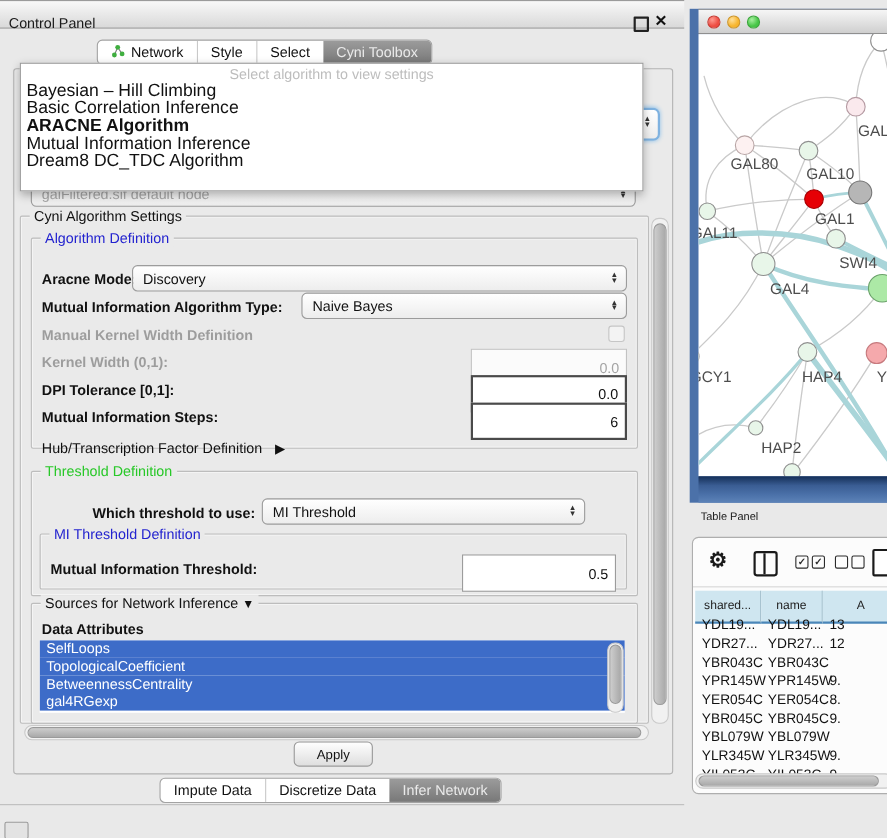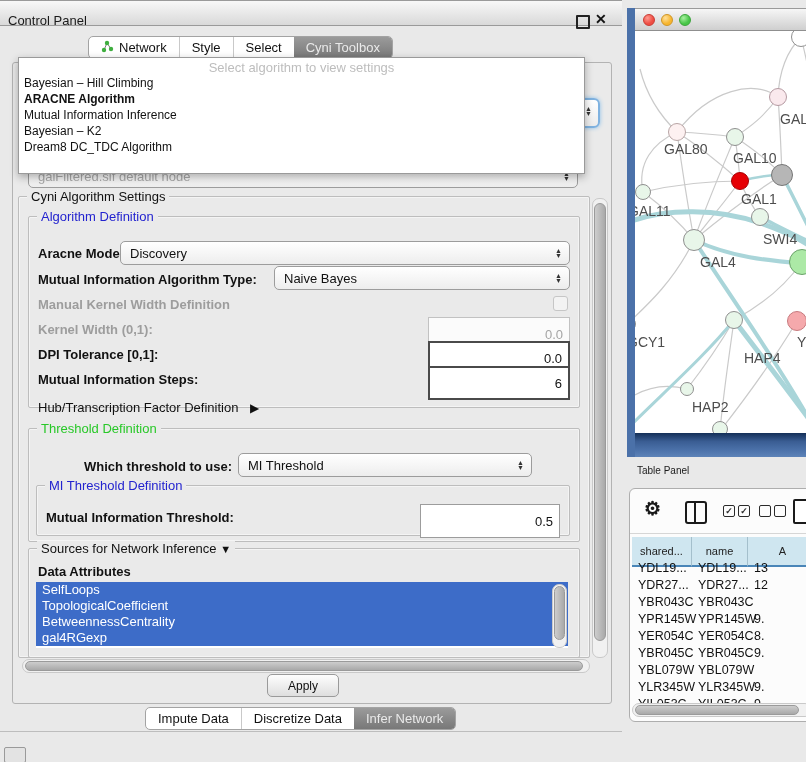--- a/index.html
+++ b/index.html
@@ -50,21 +50,21 @@
     justify-content:center;font-size:12px;color:#111;}
   
   .sb-track-v{background:#f1f1f1;border:1px solid #c9c9c9;border-radius:7px;}
   .sb-thumb{background:linear-gradient(90deg,#cdcdcd,#a9a9a9);border:1px solid #9a9a9a;border-radius:6px;}
   .sb-track-h{background:#f1f1f1;border:1px solid #c9c9c9;border-radius:7px;}
   .sb-thumb-h{background:linear-gradient(#cdcdcd,#a9a9a9);border:1px solid #9a9a9a;border-radius:6px;}
   
   .dropdown{left:18px;top:57px;width:565px;height:115px;background:#fff;
     border:1px solid #9a9a9a;box-shadow:0 3px 8px rgba(0,0,0,.3);z-index:40;}
   .dd-prompt{text-align:center;color:#bdbdbd;font-size:13px;padding-top:2px;}
-  .dd-item{height:16px;line-height:16px;font-size:12px;color:#111;padding-left:5px;white-space:nowrap;}
+  .dd-item{height:16px;line-height:16px;font-size:16px;color:#111;padding-left:5px;white-space:nowrap;}
   .dd-item.b{font-weight:bold;}
   
   .attr-list{left:36px;top:582px;width:532px;height:66px;background:#fff;overflow:hidden;}
   .attr-item{height:16px;line-height:16px;background:#3d6cc8;color:#fff;
     font-size:13px;padding-left:6px;white-space:nowrap;}
   
   .netwin{left:627px;top:8px;width:185px;height:449px;background:#4b71a9;}
   .net-titlebar{position:absolute;left:8px;top:0;right:0;height:23px;
     background:linear-gradient(#f6f6f6,#cfcfcf);
     border-top:1px solid #9a9a9a;border-bottom:1px solid #8f8f8f;box-sizing:border-box;}
@@ -240,23 +240,23 @@
   <div class="tabseg sel">
       <span>Infer Network</span>
     </div>
 </div>
 <div class="abs" style="left:0;top:731px;width:622px;height:1px;background:#bdbdbd;"></div>
 
 <div class="abs dropdown">
   <div class="dd-prompt">Select algorithm to view settings</div>
   <div id="dd-items">
       <div class="dd-item">Bayesian – Hill Climbing</div>
+      <div class="dd-item">Basic Correlation Inference</div>
       <div class="dd-item b">ARACNE Algorithm</div>
       <div class="dd-item">Mutual Information Inference</div>
-      <div class="dd-item">Bayesian – K2</div>
       <div class="dd-item">Dream8 DC_TDC Algorithm</div>
     </div>
 </div>
 
 <div class="abs netwin">
   <div class="net-titlebar">
     <div class="tl tl-red"></div>
     <div class="tl tl-yellow"></div>
     <div class="tl tl-green"></div>
   </div>
@@ -317,21 +317,21 @@
     <div class="nnode" style="left:77px;top:390px;width:16px;height:16px;"></div>
     
     <div class="nlabel" style="left:145px;top:80px;">GAL</div>
     <div class="nlabel" style="left:29px;top:110px;">GAL80</div>
     <div class="nlabel" style="left:98px;top:119px;">GAL10</div>
     <div class="nlabel" style="left:106px;top:160px;">GAL1</div>
     <div class="nlabel" style="left:-7px;top:172px;">GAL11</div>
     <div class="nlabel" style="left:128px;top:200px;">SWI4</div>
     <div class="nlabel" style="left:65px;top:223px;">GAL4</div>
     <div class="nlabel" style="left:-8px;top:303px;">GCY1</div>
-    <div class="nlabel" style="left:109px;top:303px;margin-top:16px;">HAP4</div>
+    <div class="nlabel" style="left:94px;top:303px;">HAP4</div>
     <div class="nlabel" style="left:162px;top:303px;">Y</div>
     <div class="nlabel" style="left:57px;top:368px;">HAP2</div>
   </div>
   <div class="net-bottom"></div>
 </div>
 
 <div class="abs tp-title">Table Panel</div>
 <div class="abs tp-box">
   <div class="tp-toolbar">
     <div class="gear">⚙</div>

